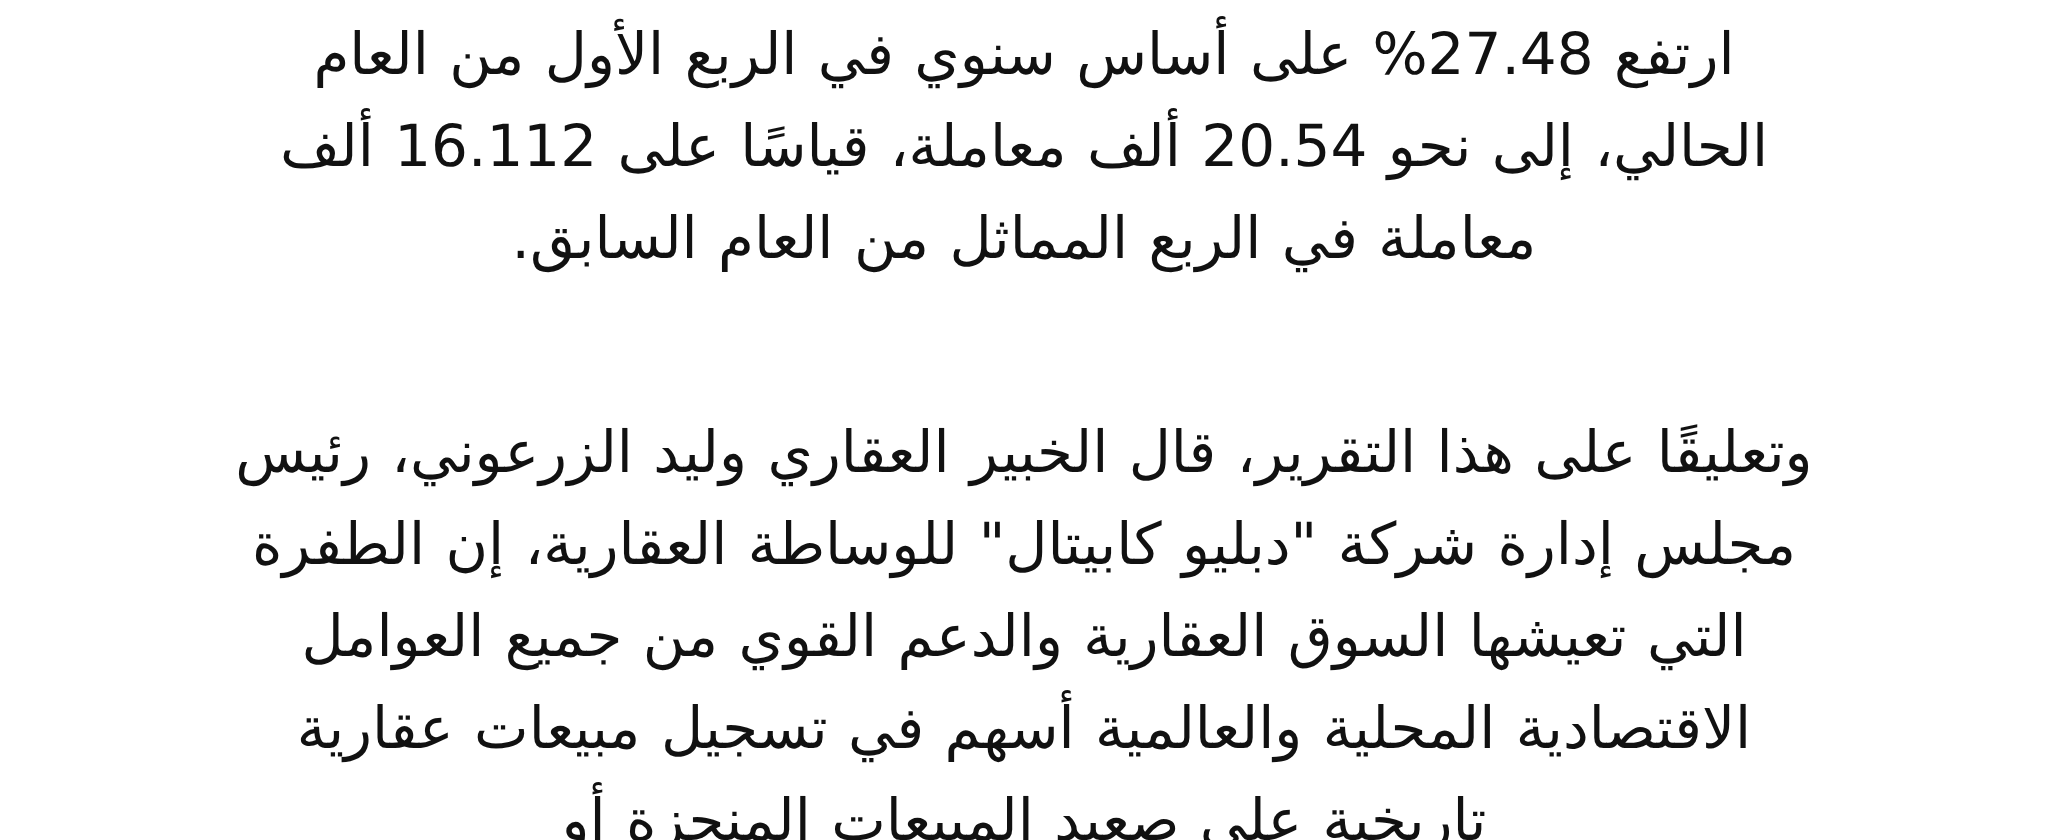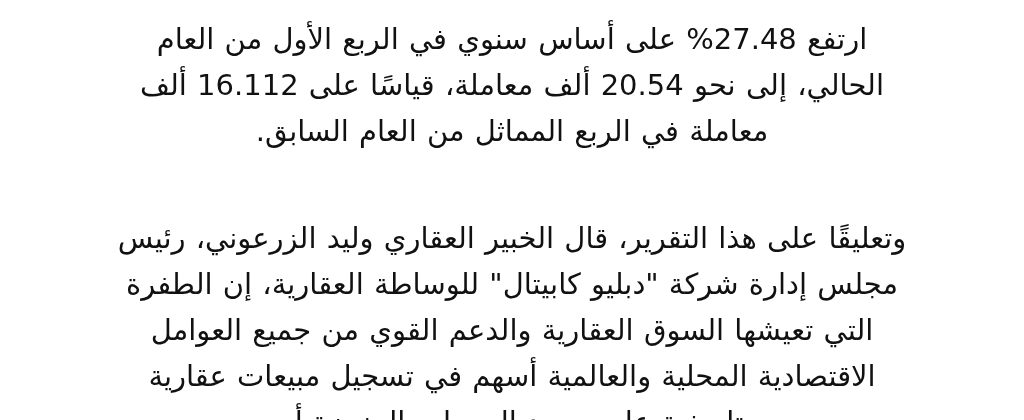--- a/index.html
+++ b/index.html
@@ -27,21 +27,21 @@
   .para {
     direction: rtl;
     text-align: center;
     font-size: 29px;
     line-height: 46px;
     letter-spacing: 0px;
     word-spacing: 1px;
     color: #111111;
   }
   .para.first {
-    margin-top: 16px;
+    margin-top: 4px;
   }
   .para.second {
     margin-top: 32px;
   }
 </style>
 </head>
 <body>
 
 <div class="page">
   <p class="para first">ارتفع 27.48% على أساس سنوي في الربع الأول من العام الحالي، إلى نحو 20.54 ألف معاملة، قياسًا على 16.112 ألف معاملة في الربع المماثل من العام السابق.</p>

